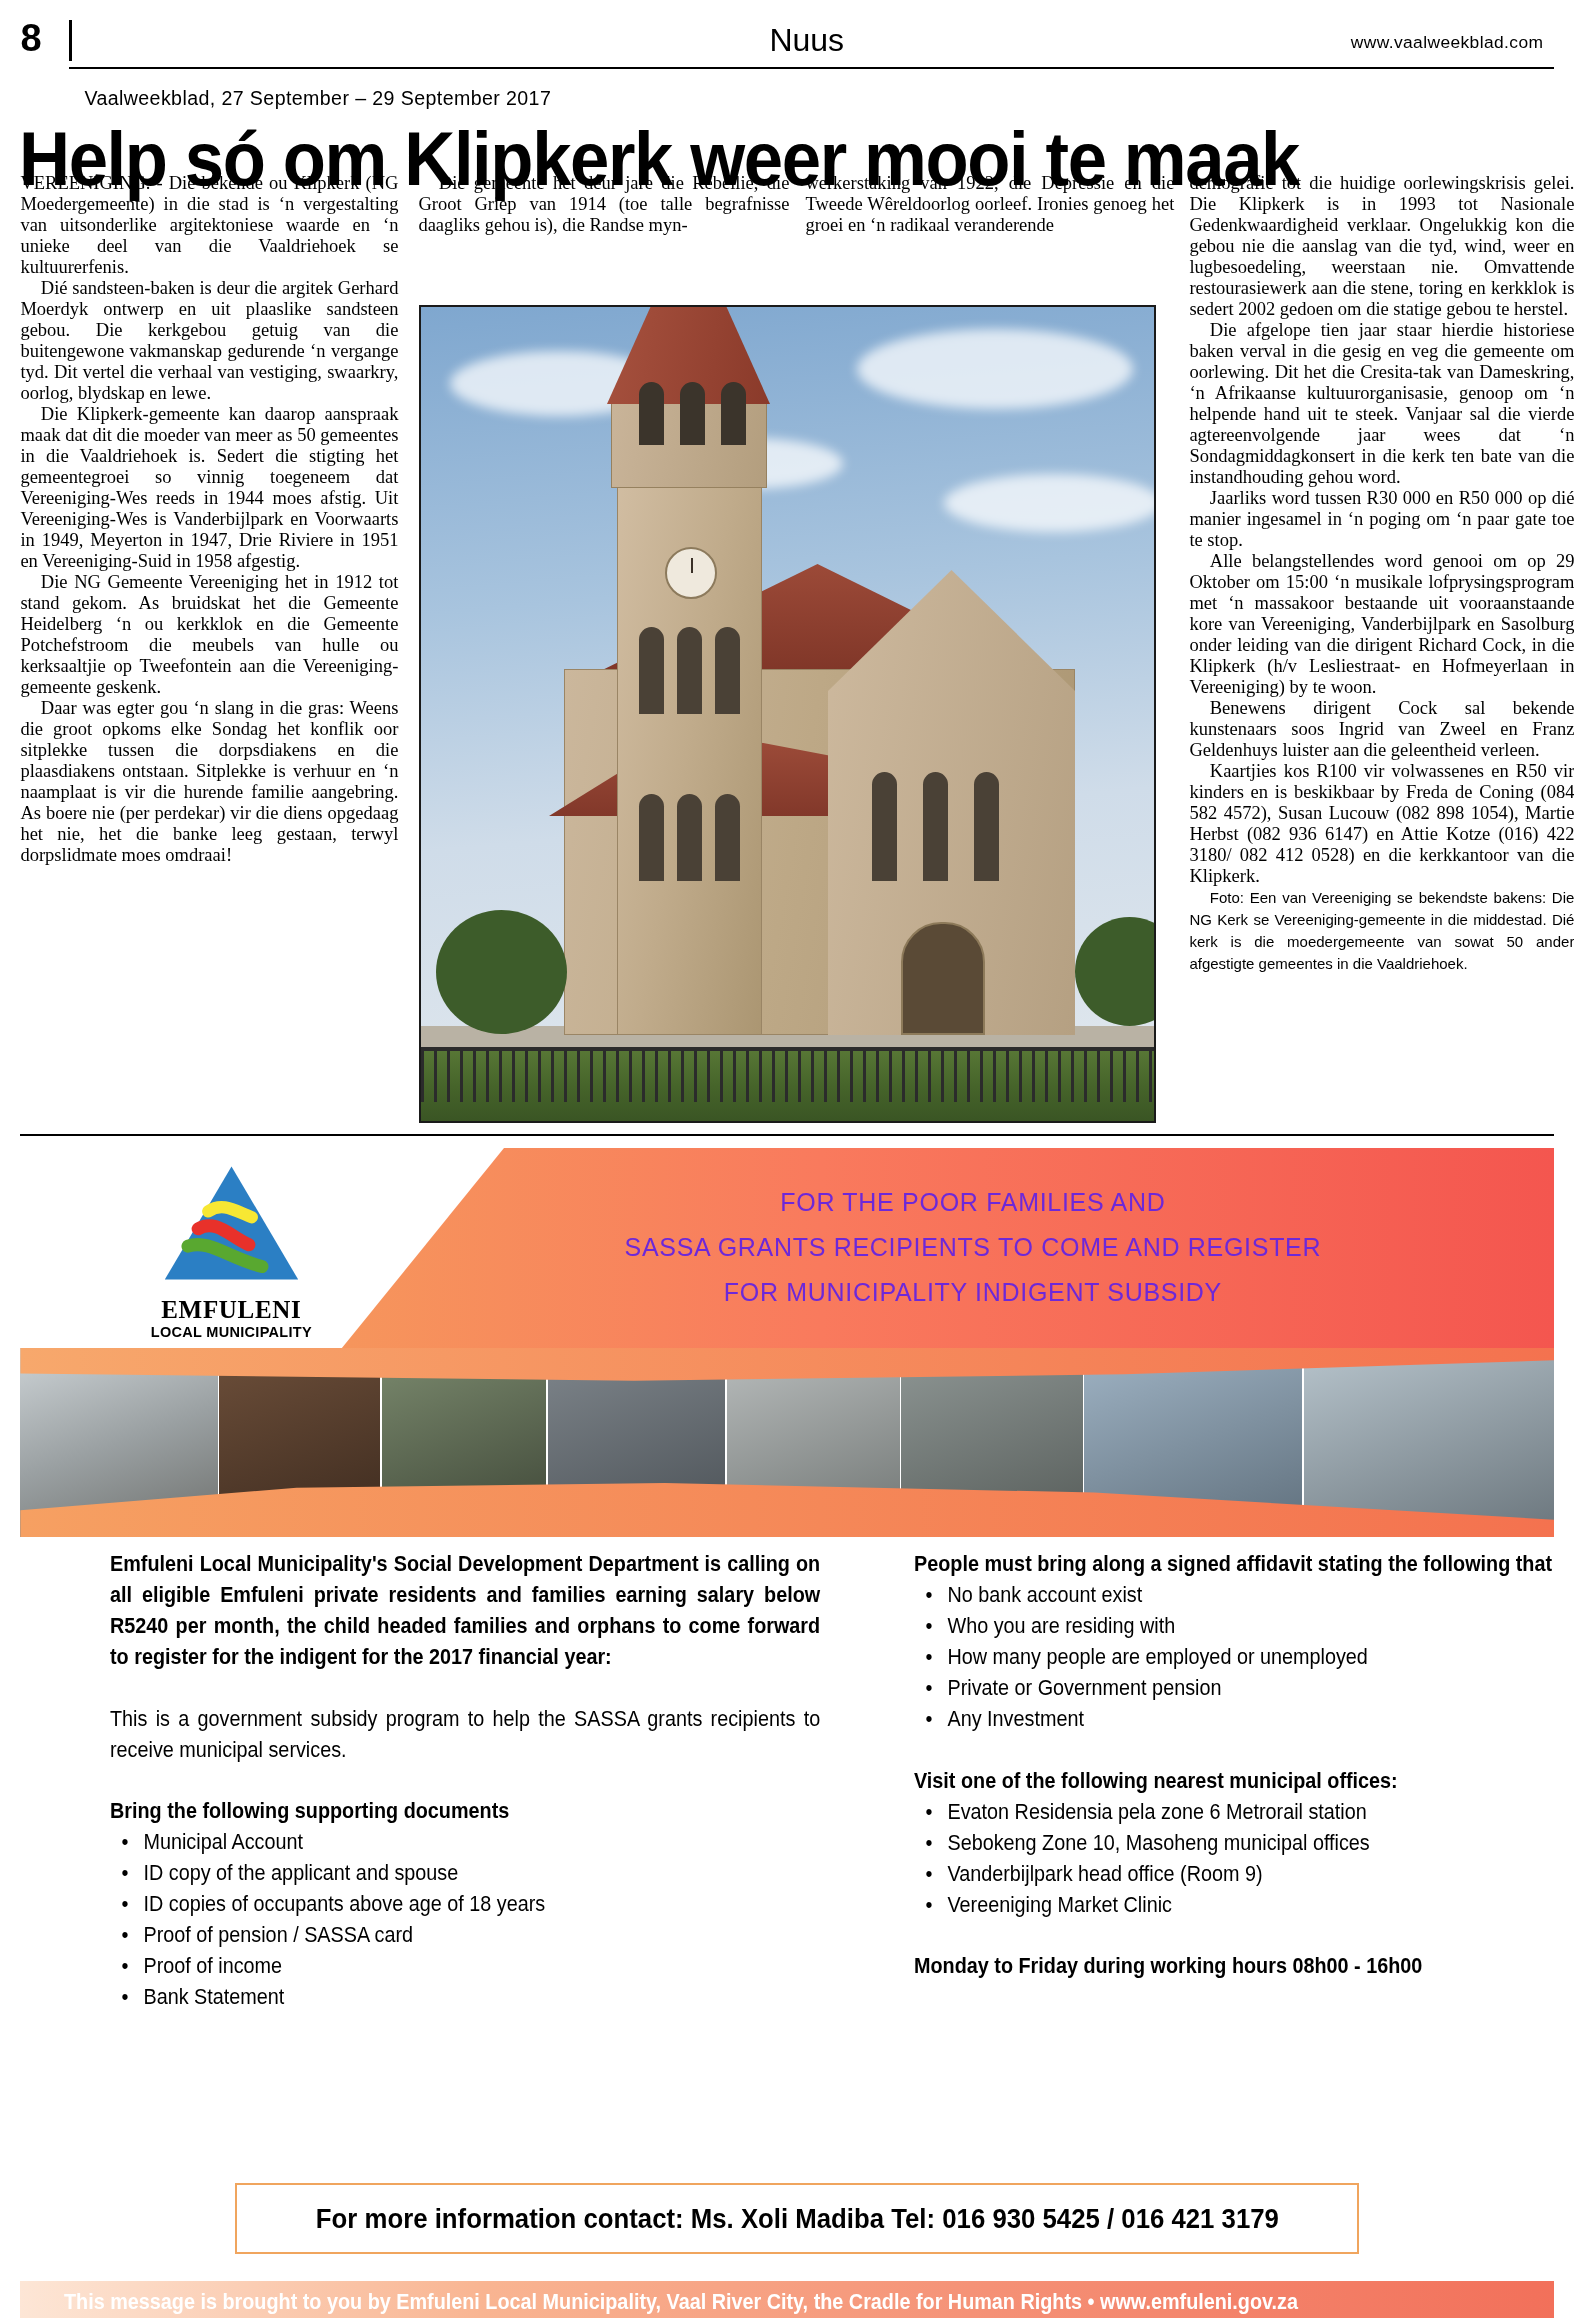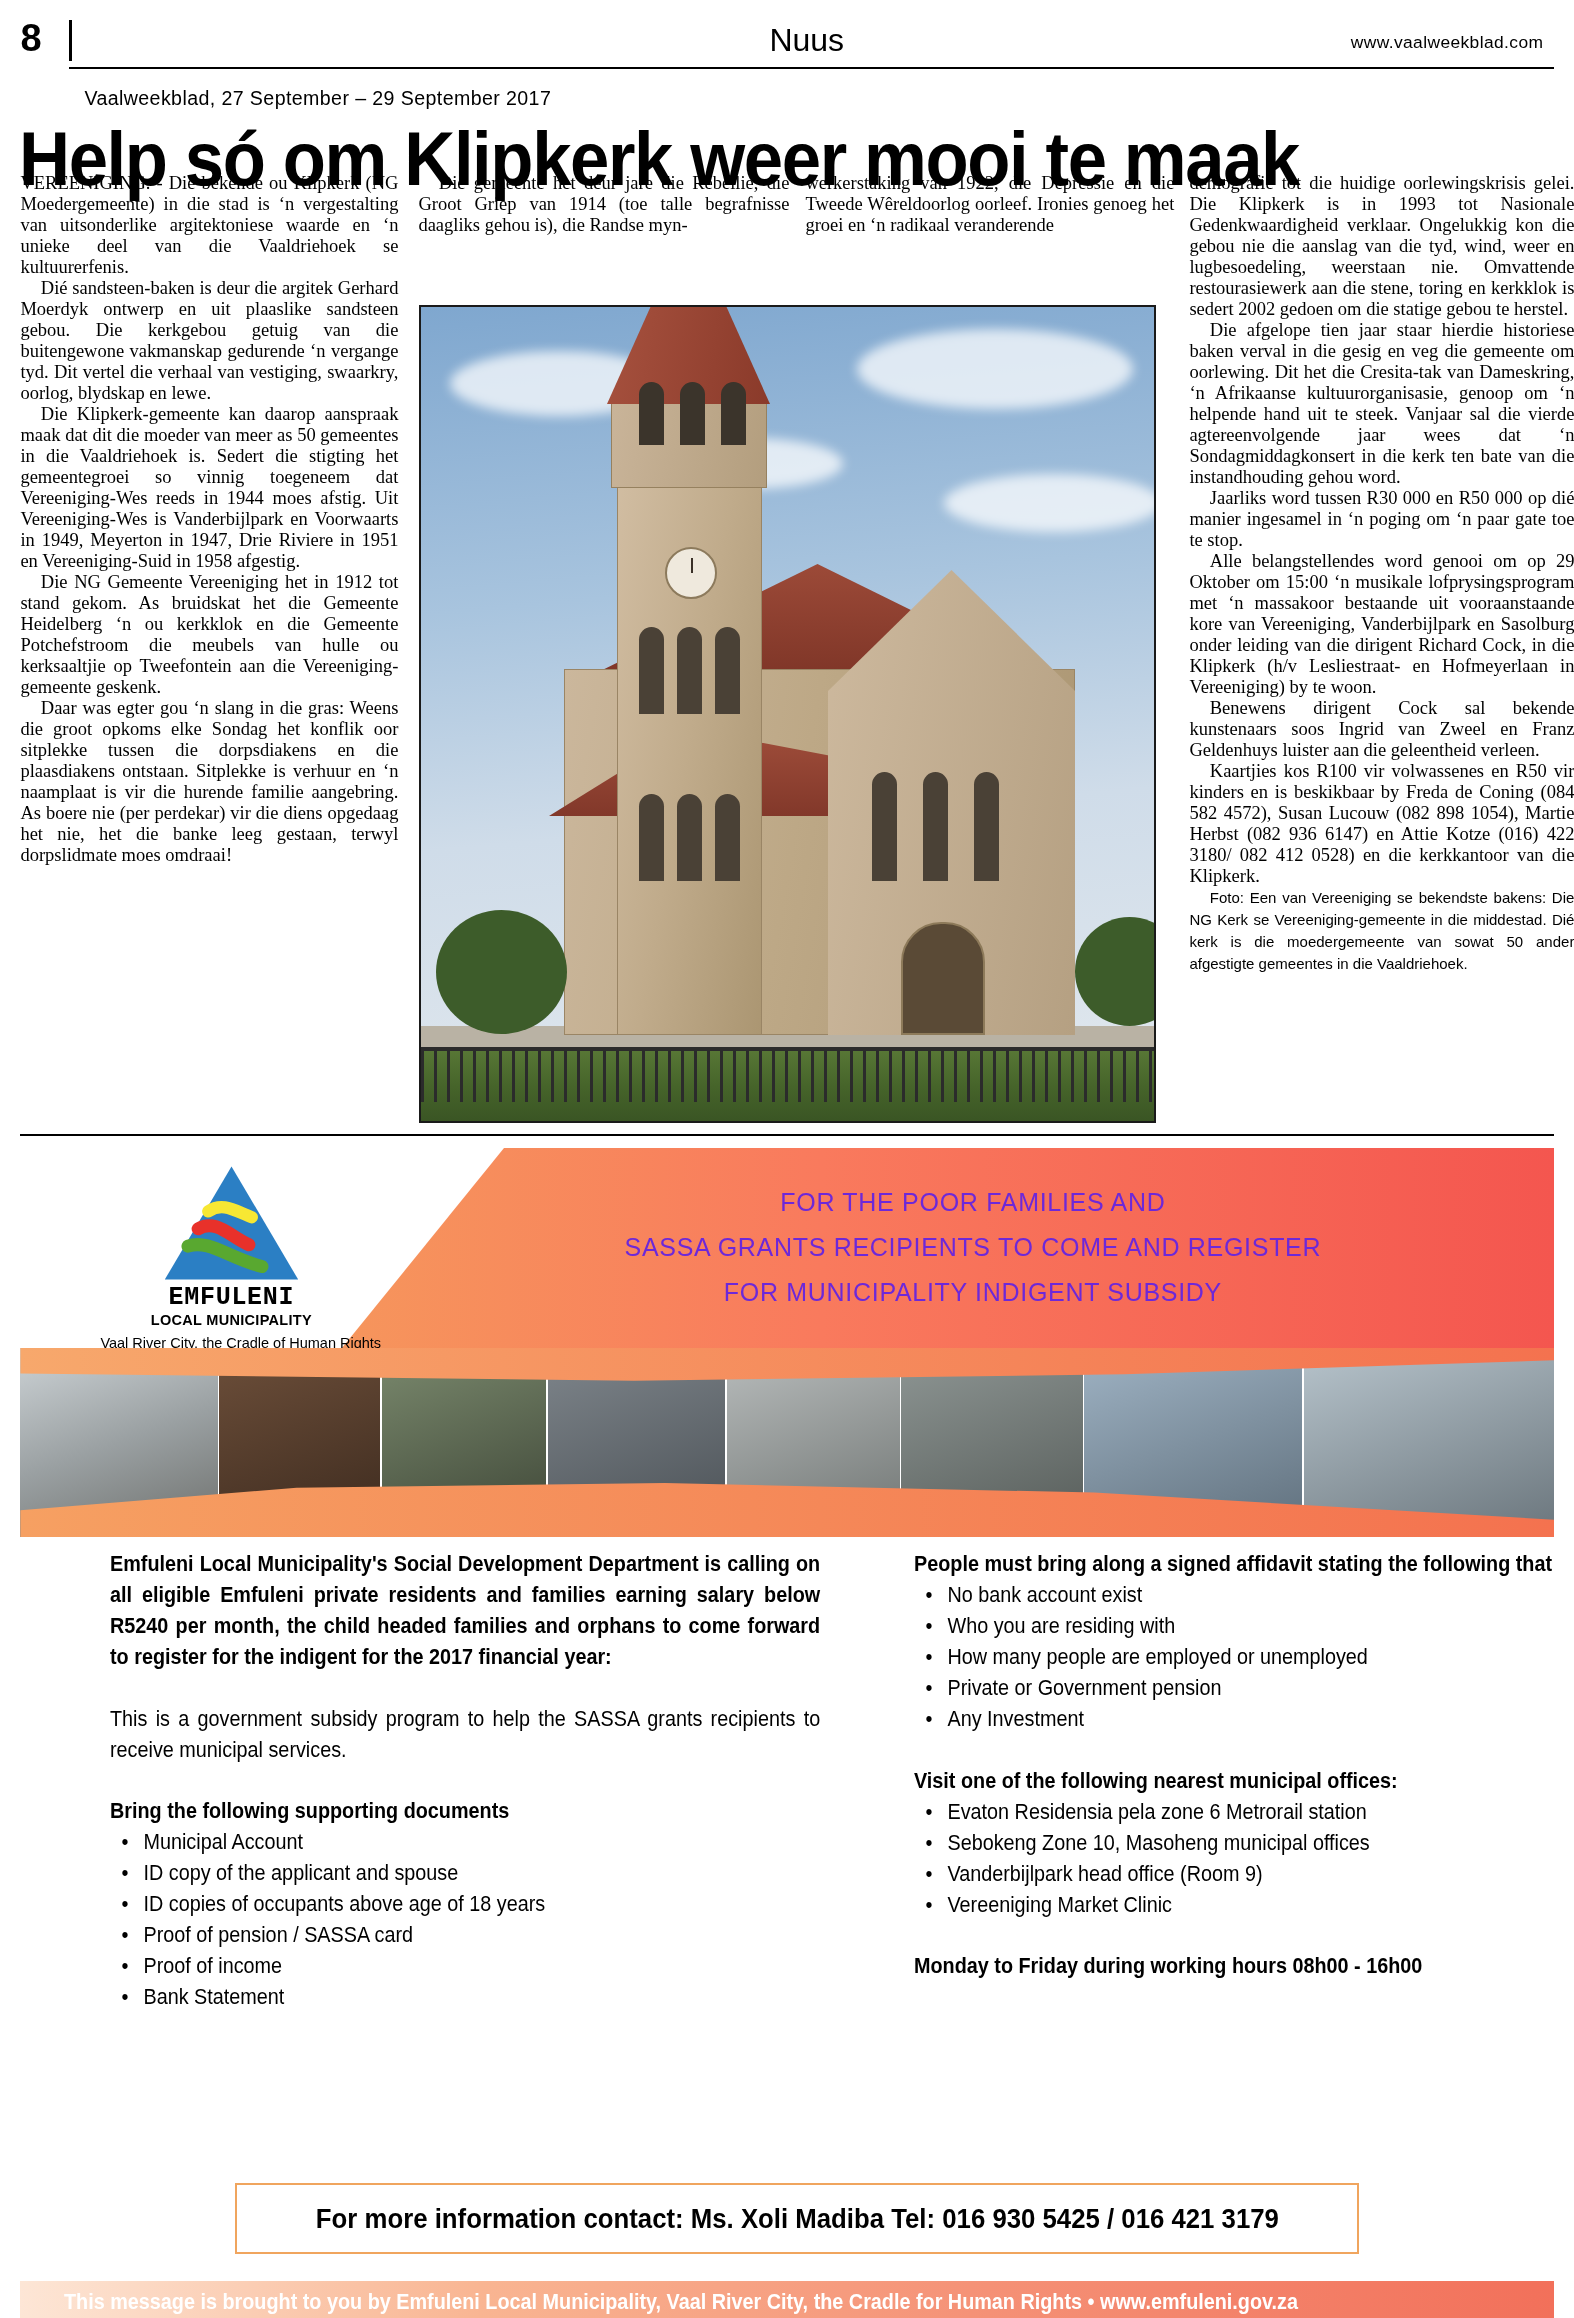--- a/index.html
+++ b/index.html
@@ -70,21 +70,21 @@
     border-top:2.2px solid #000;}
   .ad-hero{position:absolute;left:0;top:11.6px;width:1534px;height:211px;overflow:hidden;}
   .hero-band{position:absolute;left:313px;top:0;width:1221px;height:211px;
     background:linear-gradient(90deg,#f6965c 0%,#f97a5d 40%,#f4564f 100%);
     clip-path:polygon(14% 0, 100% 0, 100% 100%, 0 100%);}
   .hero-text{position:absolute;left:407px;top:32px;width:1091px;text-align:center;color:#6d28d9;
     font-family:"Liberation Sans",sans-serif;font-size:25px;line-height:45px;letter-spacing:0.7px;}
   .logo-wrap{position:absolute;left:80px;top:17.4px;width:262px;text-align:center;}
   .logo-tri{position:relative;margin:0 auto;width:137px;height:116px;}
   .logo-tri svg{display:block;}
-  .logo-name{font-family:Liberation Mono, monospace;font-weight:bold;font-size:25px;letter-spacing:0.7px;margin-top:2px;}
+  .logo-name{font-family:Liberation Serif, serif;font-weight:bold;font-size:25px;letter-spacing:0.7px;margin-top:15px;}
   .logo-sub{font-family:"Liberation Sans",sans-serif;font-weight:bold;font-size:14.5px;letter-spacing:0.3px;}
   .logo-tag{font-family:"Liberation Sans",sans-serif;font-size:14.5px;margin-top:7.3px;white-space:nowrap;}
 
   .photostrip{position:absolute;left:0;top:212px;width:1534px;height:189px;overflow:hidden;}
   .ps-cell{position:absolute;top:0;height:189px;overflow:hidden;}
   .ps-wave{position:absolute;left:0;top:135px;width:1534px;height:80px;
     background:linear-gradient(90deg,#f6a062,#f4724f);
     clip-path:polygon(0 34%,18% 6%,42% 0,70% 12%,100% 46%,100% 100%,0 100%);}
   .ps-wave2{position:absolute;left:0;top:0px;width:1534px;height:41px;
     background:linear-gradient(90deg,#f7a86c,#f4724f);

